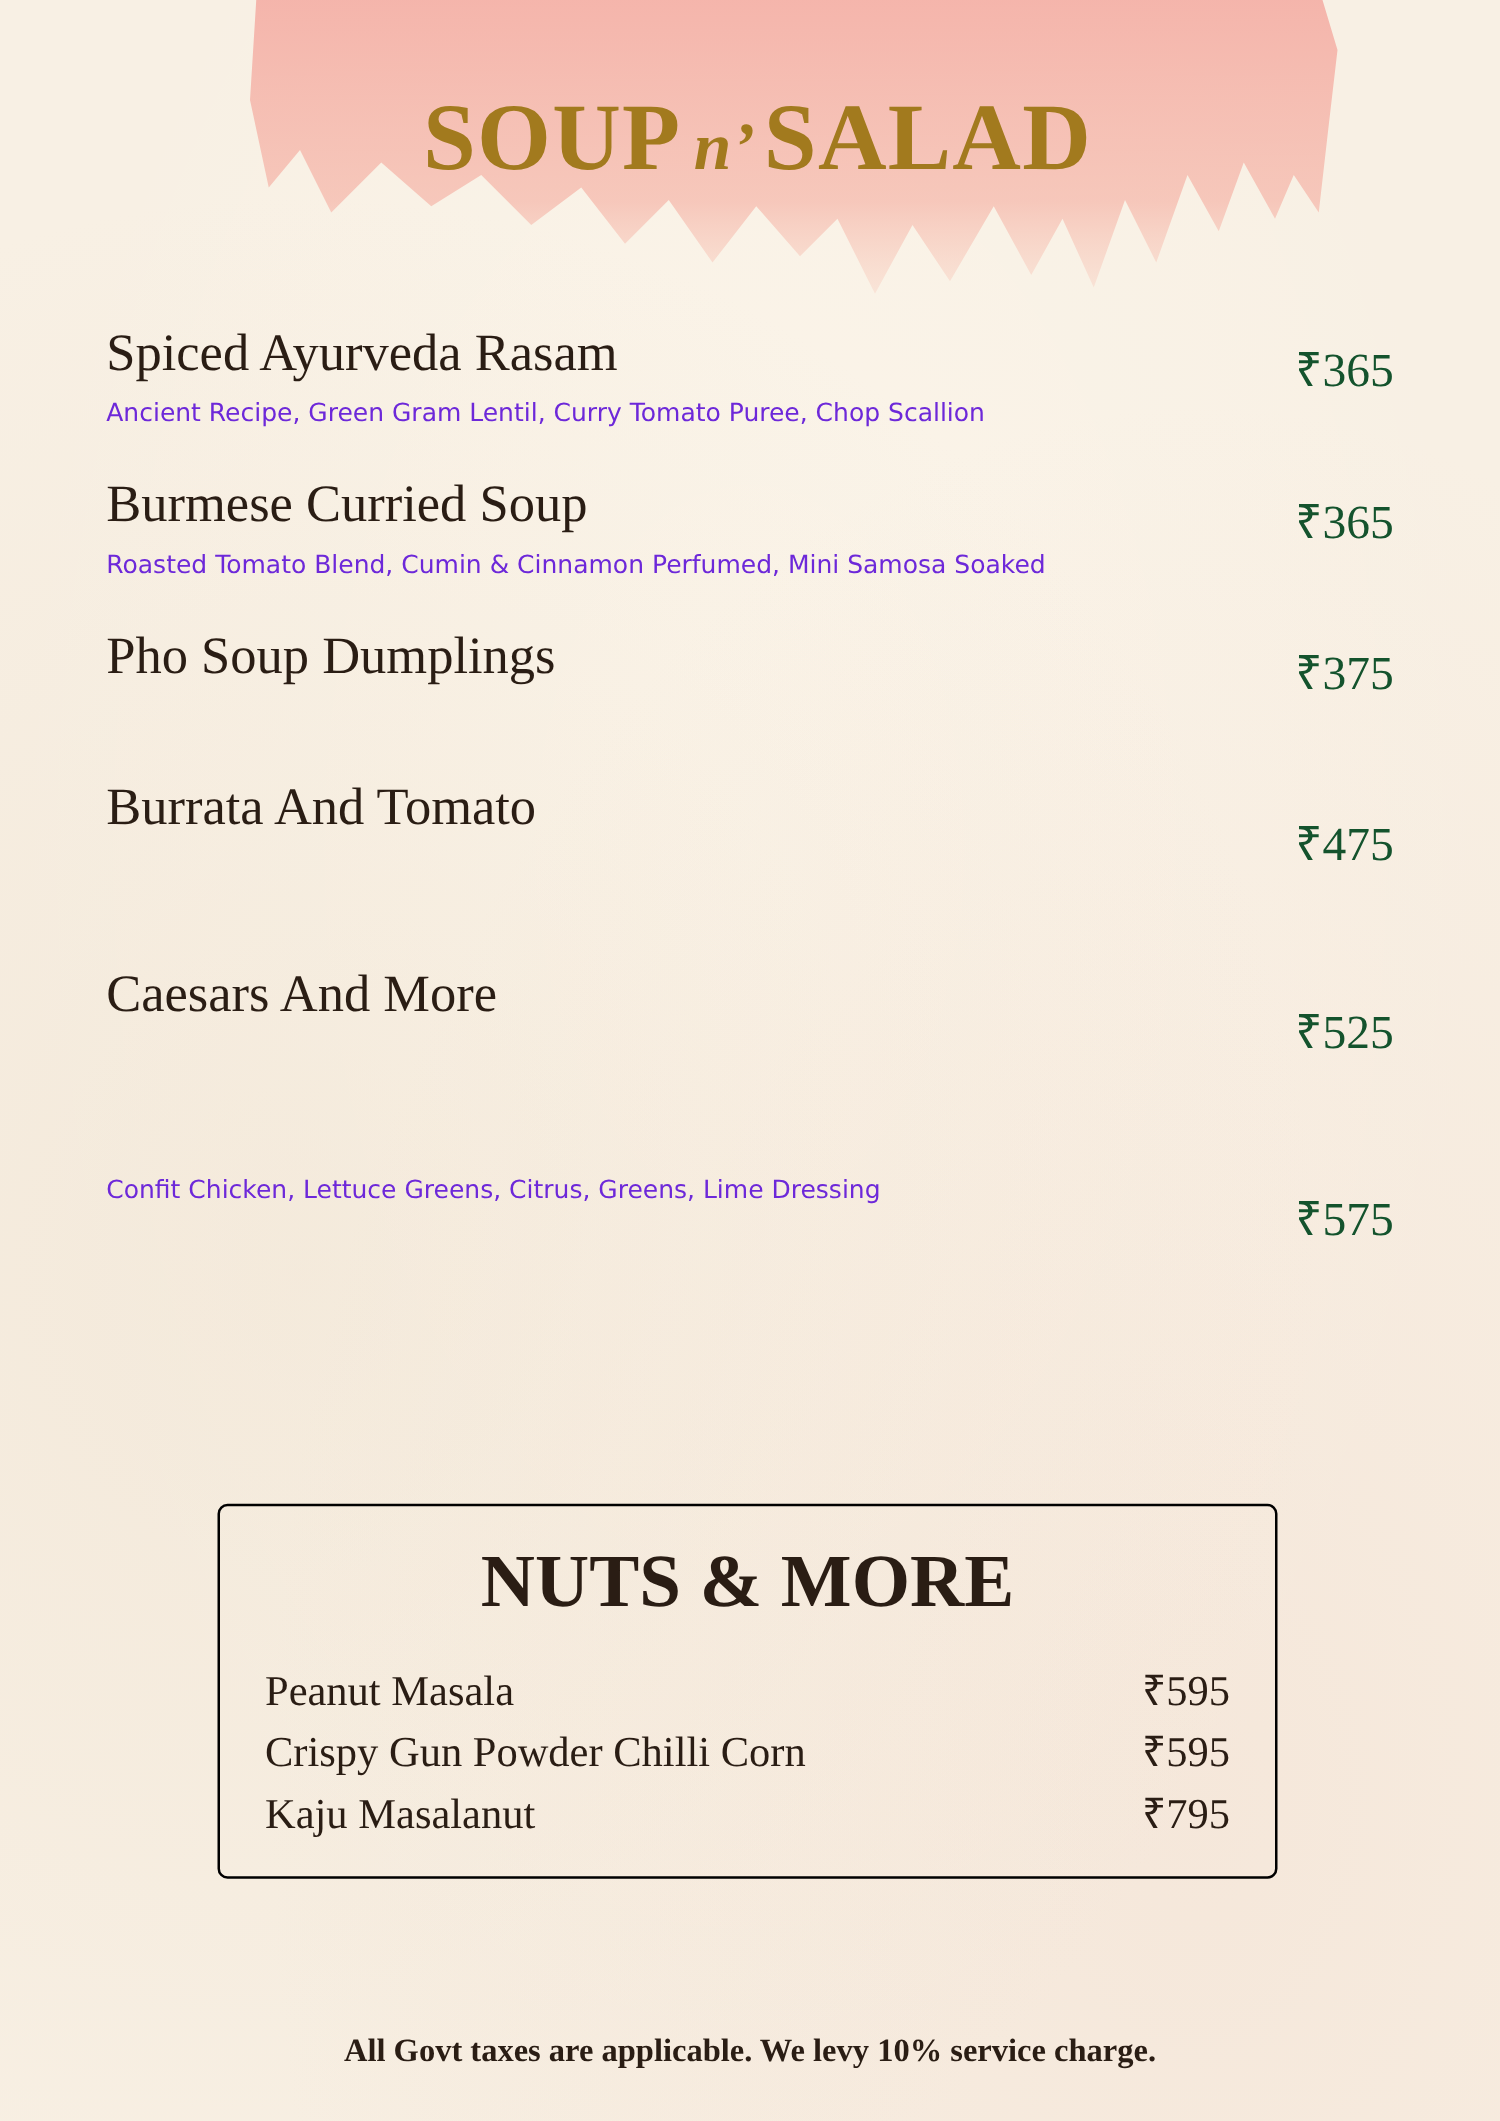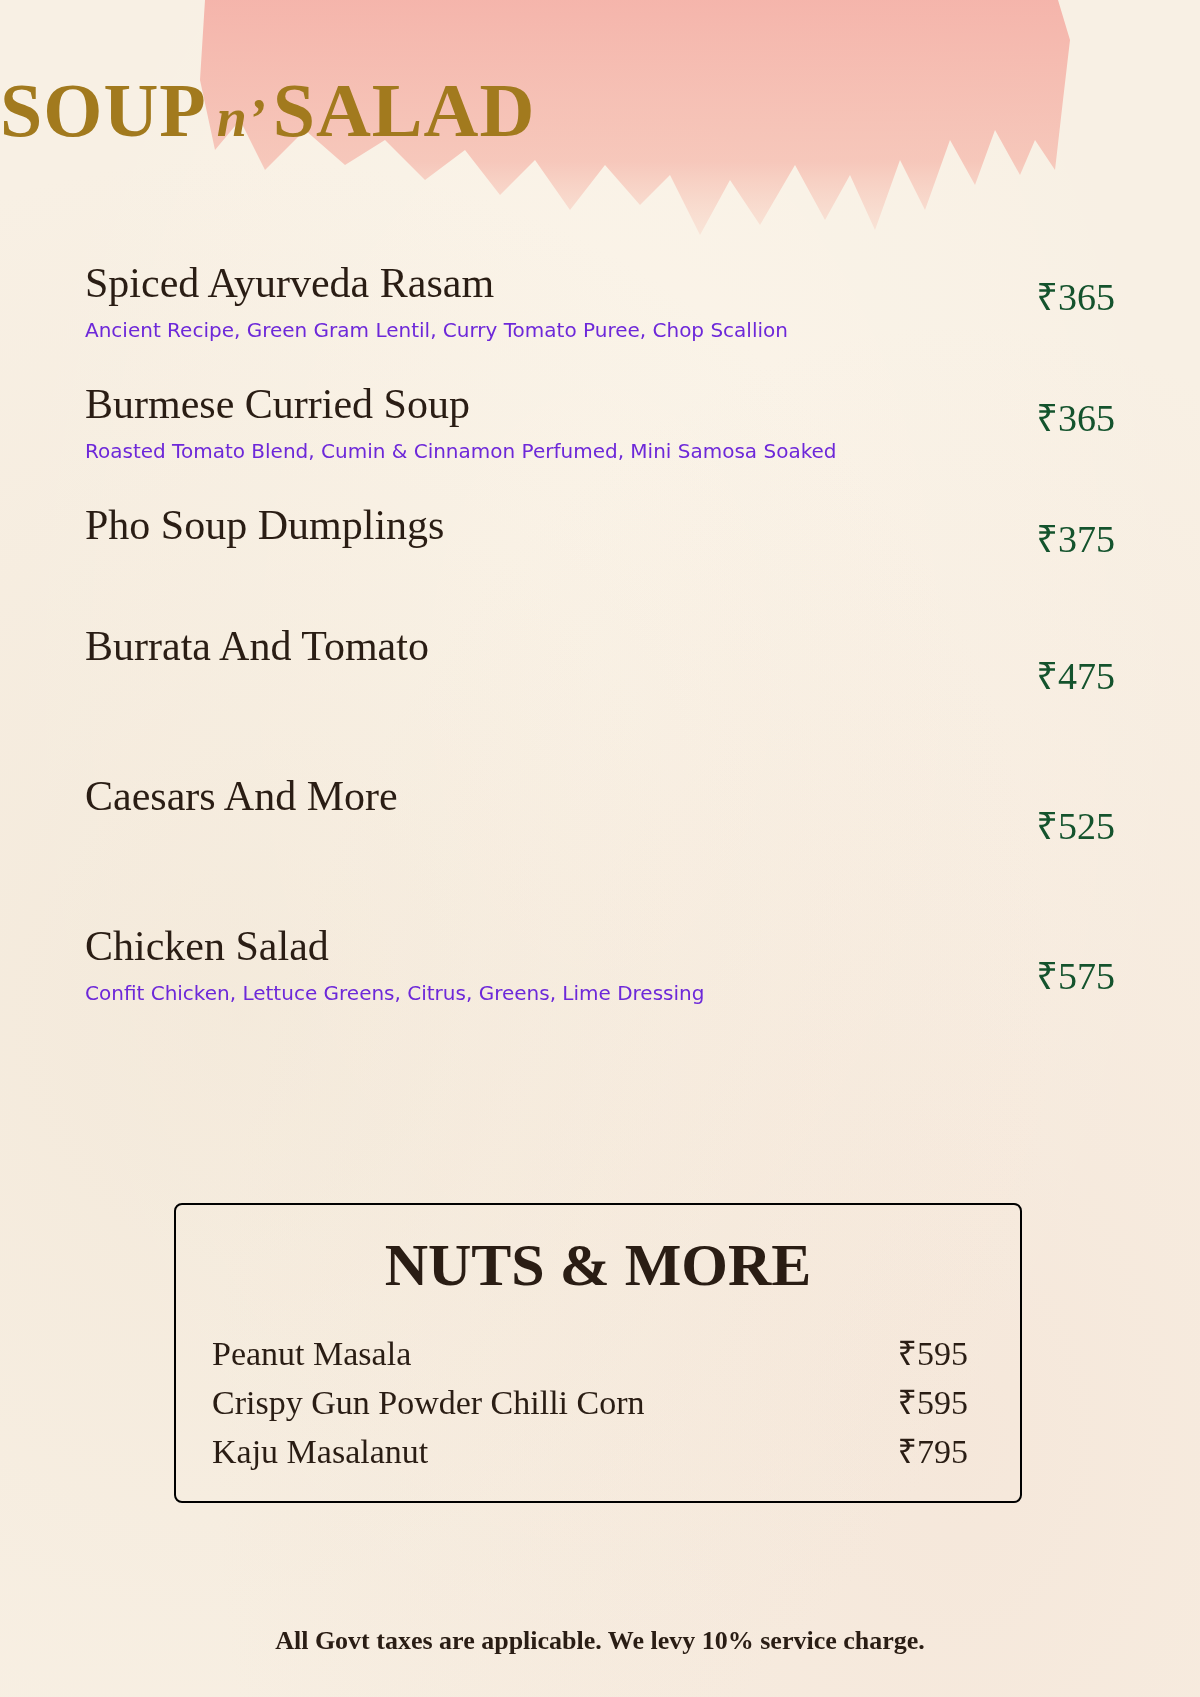--- a/index.html
+++ b/index.html
@@ -10,37 +10,37 @@
       radial-gradient(ellipse at 20% 60%, rgba(235,220,200,0.35), transparent 60%),
       radial-gradient(ellipse at 80% 85%, rgba(240,215,200,0.35), transparent 55%),
       radial-gradient(ellipse at 50% 40%, rgba(255,250,240,0.5), transparent 70%);
     font-family: "Liberation Serif", serif;
     color: #2a1d14;
   }
   .wash {
     position: absolute; left: 185px; top: -20px; width: 890px; height: 270px;
   }
   .title {
-    position: absolute; left: 0; width: 1148px; top: 72px; text-align: left;
+    position: absolute; left: 0; width: 1148px; top: 72px; text-align: center;
     font-family: "Liberation Serif", serif; font-weight: bold; font-size: 76px;
-    color: #a27a1e; letter-spacing: 1px; line-height: 1;
+    color: #a27a1e; letter-spacing: 1px; line-height: 1; padding-left: 32px;
   }
   .title .amp { font-style: italic; font-size: 54px; margin: 0 6px 0 10px; font-weight: bold; }
   .items { position: absolute; left: 85px; top: 262px; width: 1030px; }
   .item { position: absolute; left: 0; width: 1030px; }
   .item-name { font-family: "Liberation Serif", serif; font-size: 42px; line-height: 1; color: #2a1d14; }
   .item-desc { font-family: "DejaVu Sans", sans-serif; font-size: 20px; line-height: 29px; color: #6d28d9; margin-top: 12px; width: 860px; }
   .item-price { position: absolute; right: 0; font-size: 38px; line-height: 1; color: #14532d; }
   .box {
     position: absolute; left: 174px; top: 1203px; width: 848px; height: 300px;
     border: 2px solid #000000; border-radius: 8px; box-sizing: border-box;
   }
   .box-title { position: absolute; left: 0; width: 100%; top: 30px; text-align: center;
     font-weight: bold; font-size: 60px; line-height: 1; color: #2a1d14; }
-  .nut { position: absolute; left: 36px; right: 52px; font-size: 34px; line-height: 1; }
+  .nut { position: absolute; left: 36px; right: 36px; font-size: 34px; line-height: 1; }
   .nut .price { position: absolute; right: 0; top: 0; }
   .footer { position: absolute; left: 0; width: 1200px; top: 1626px; text-align: center;
     font-weight: bold; font-size: 26px; color: #2a1d14; }
 </style>
 </head>
 <body>
 
 <svg class="wash" viewBox="0 0 890 270" preserveAspectRatio="none">
   <defs>
     <linearGradient id="wg" x1="0" y1="0" x2="0" y2="1">
@@ -73,21 +73,20 @@
   </div>
   <div class="item" style="top:363px">
     <div class="item-name">Burrata And Tomato</div>
     <div class="item-price" style="top:32px">₹475</div>
   </div>
   <div class="item" style="top:513px">
     <div class="item-name">Caesars And More</div>
     <div class="item-price" style="top:32px">₹525</div>
   </div>
   <div class="item" style="top:663px">
-    <div class="item-name">Chicken Salad</div>
     <div class="item-desc">Confit Chicken, Lettuce Greens, Citrus, Greens, Lime Dressing</div>
     <div class="item-price" style="top:32px">₹575</div>
   </div>
 </div>
 
 <div class="box">
   <div class="box-title">NUTS &amp; MORE</div>
   <div class="nut" style="top:132px">
     <span>Peanut Masala</span>
     <span class="price">₹595</span>

